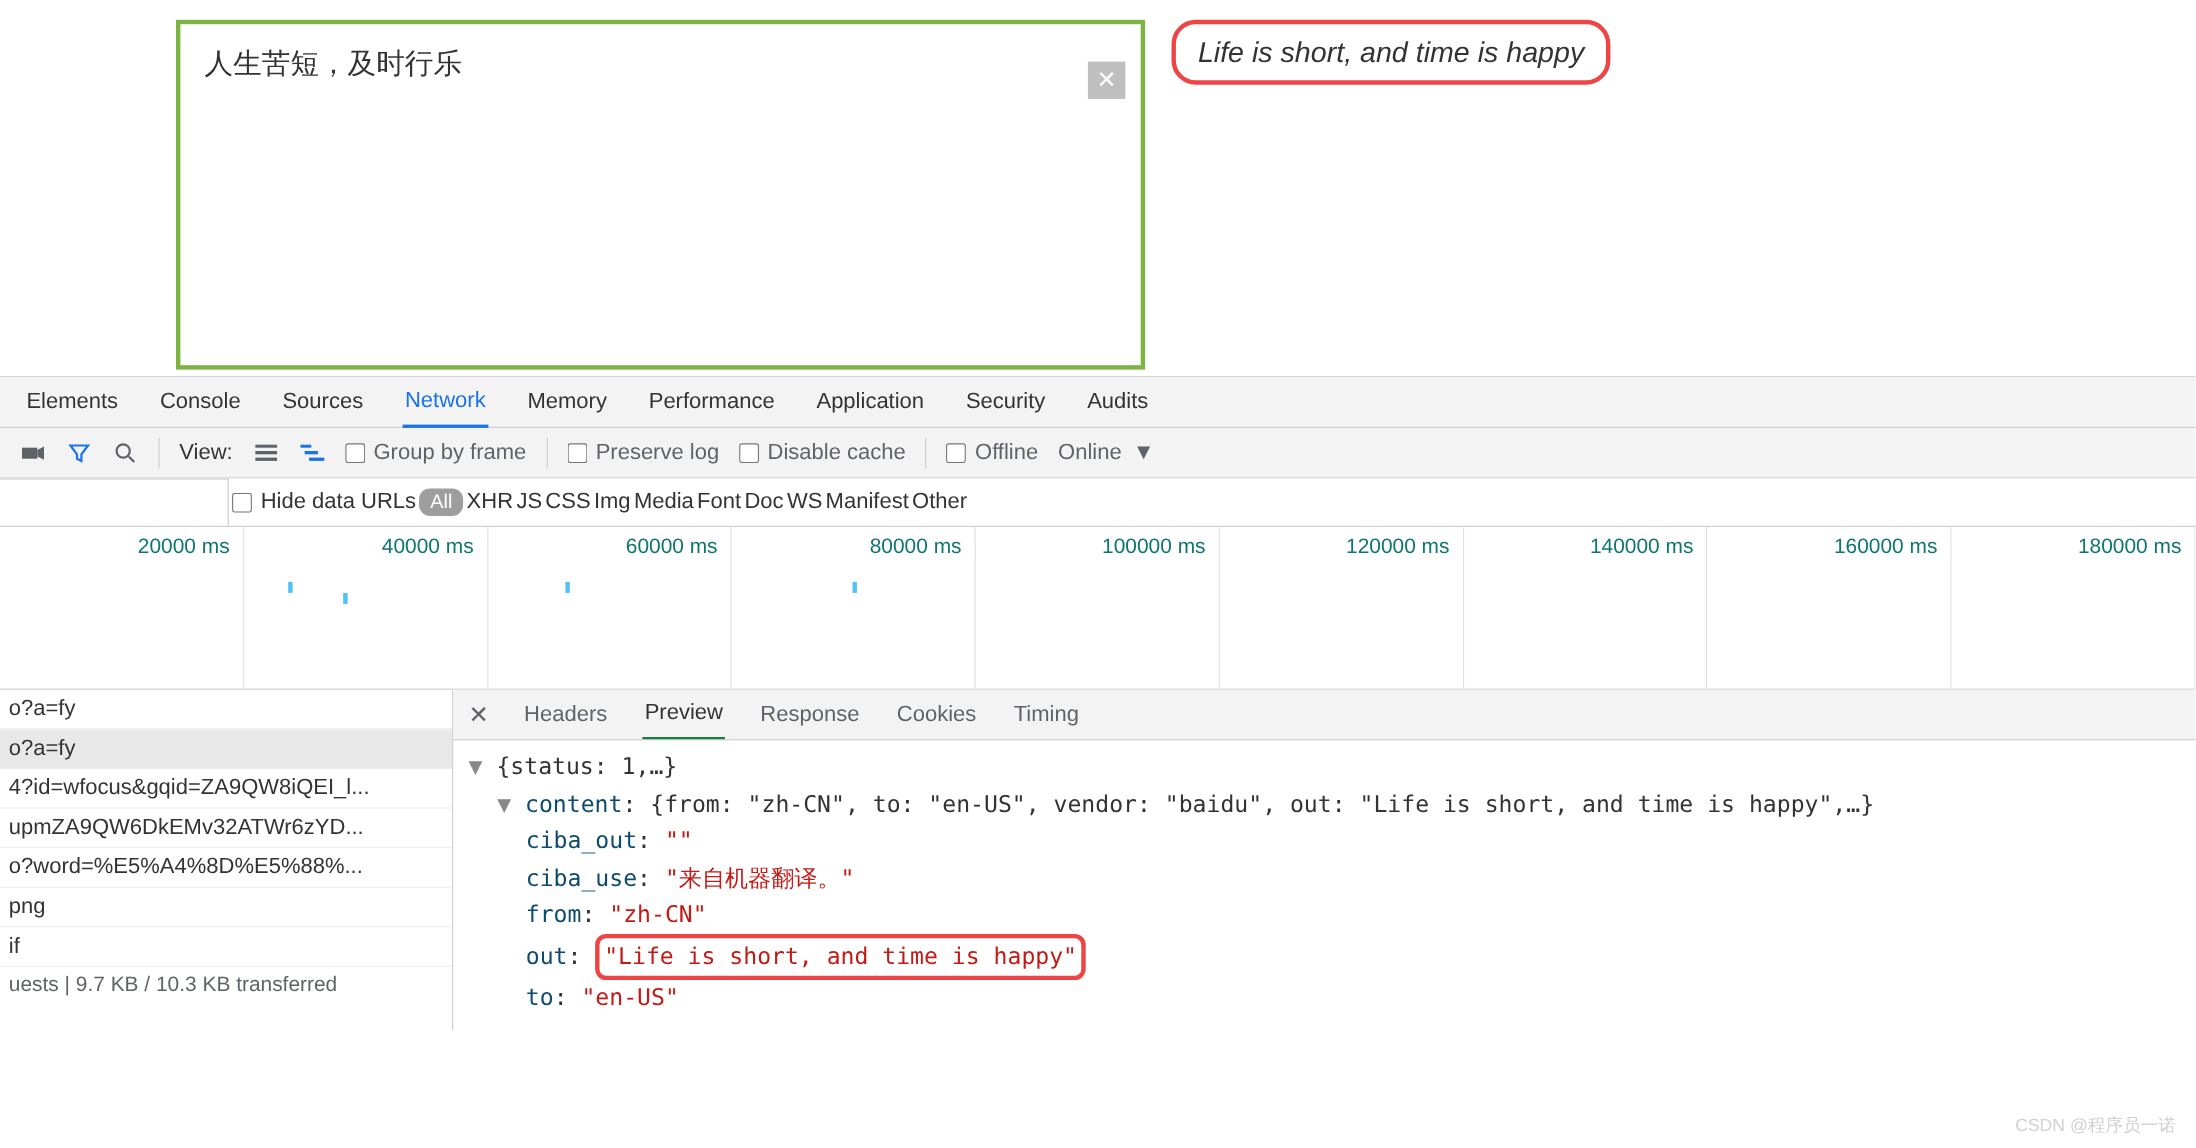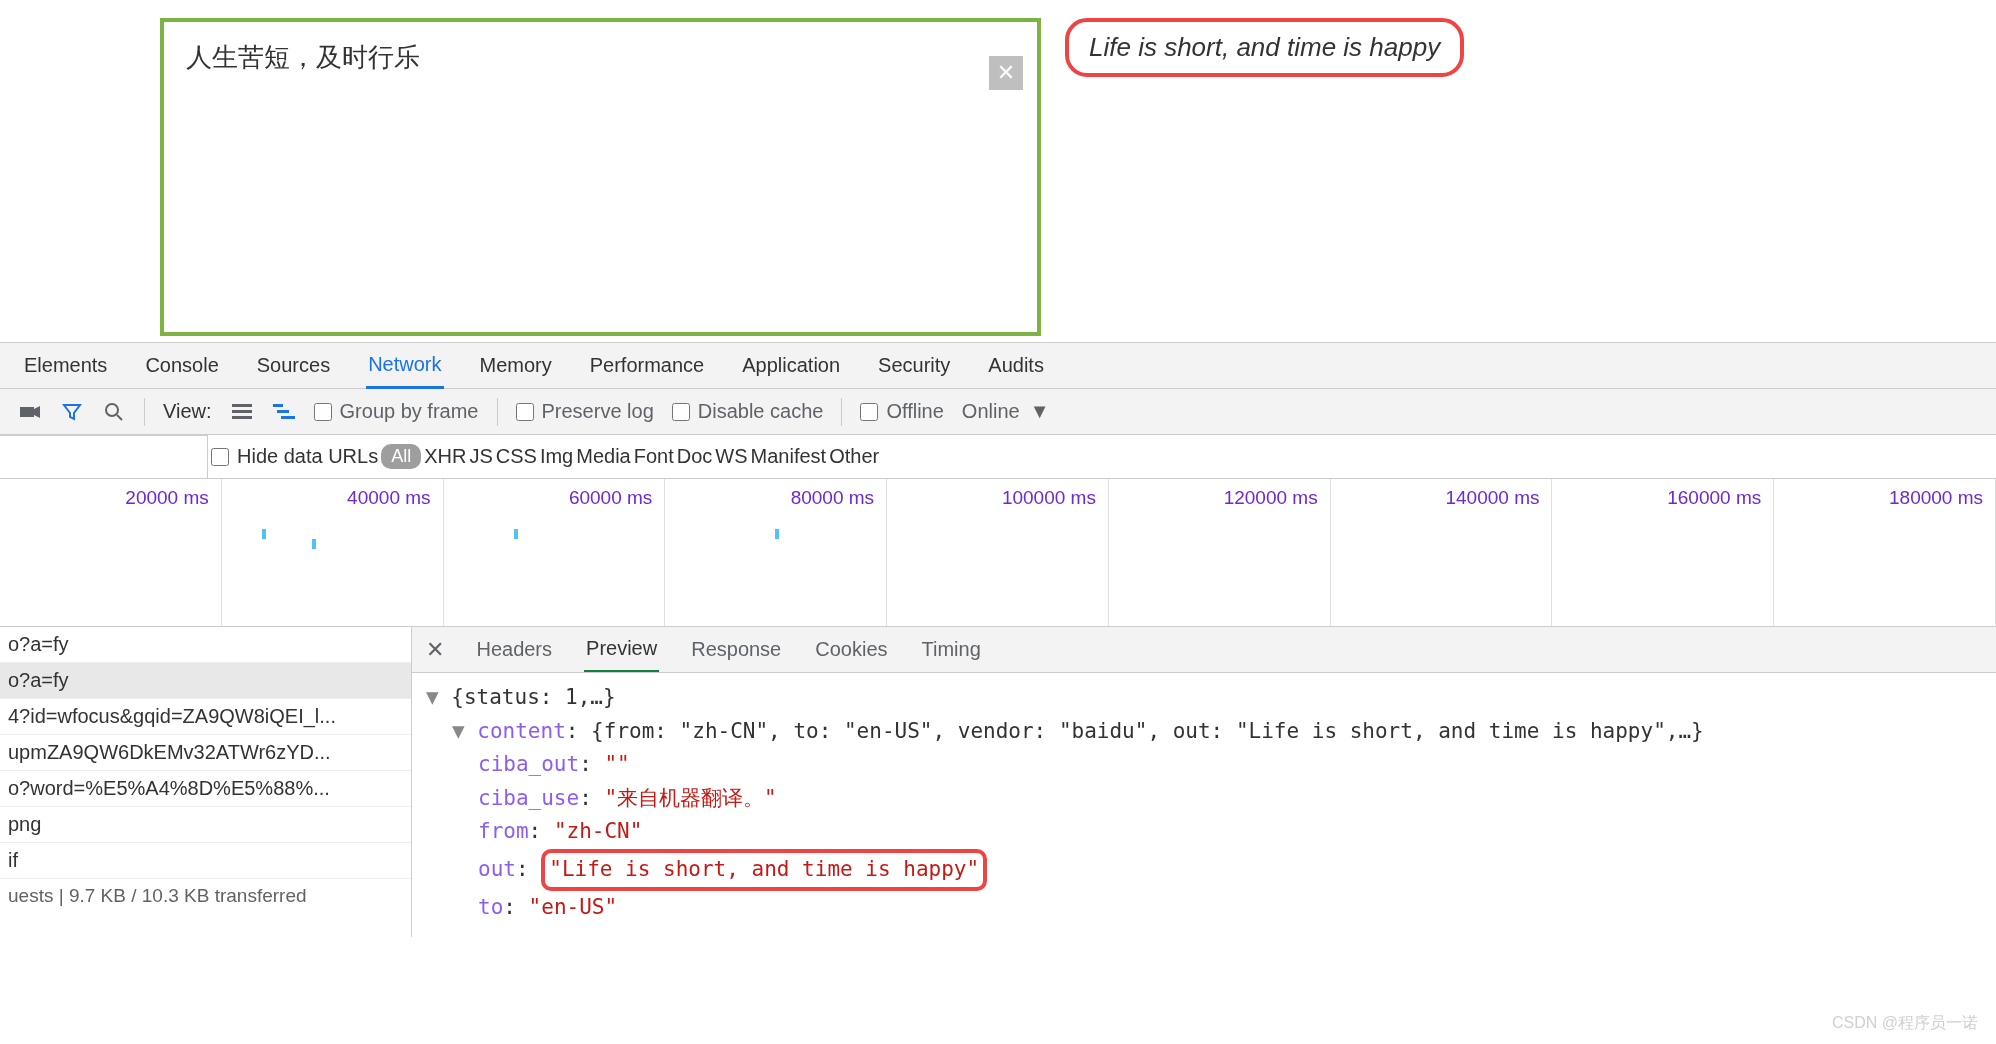--- a/index.html
+++ b/index.html
@@ -18,37 +18,37 @@
 .toolbar-icon { width: 24px; height: 24px; display: inline-flex; align-items: center; justify-content: center; }
 .cb { display: inline-flex; align-items: center; gap: 8px; }
 .cb input { width: 18px; height: 18px; }
 .view-label { color: #333; }
 .online-sel { display: inline-flex; align-items: center; gap: 10px; }
 .filter-row { display: flex; align-items: center; height: 44px; background: #fff; border-bottom: 1px solid #ccc; padding-left: 0; gap: 3px; font-size: 20px; color: #333; }
 .filter-input { width: 208px; height: 44px; border: 1px solid #ccc; border-left: none; }
 .pill { background: #9e9e9e; color: #fff; border-radius: 10px; padding: 2px 10px; font-size: 18px; }
 .filter-link { cursor: pointer; }
 .timeline { display: flex; height: 148px; border-bottom: 1px solid #ccc; }
-.timeline-col { flex: 1; border-right: 1px solid #e0e0e0; padding: 8px 6px; font-size: 19px; color: #6d28d9; position: relative; }
+.timeline-col { flex: 1; border-right: 1px solid #e0e0e0; padding: 8px 6px; font-size: 19px; color: #0f766e; position: relative; }
 .timeline-col:first-child { border-left: none; }
 .tick { display: block; text-align: right; padding-right: 6px; }
 .dot { position: absolute; width: 4px; height: 10px; background: #4fc3f7; }
 .bottom { display: flex; height: 310px; }
 .request-list { width: 412px; border-right: 1px solid #ccc; font-size: 20px; overflow: hidden; }
 .req-item { padding: 6px 8px; border-bottom: 1px solid #eee; white-space: nowrap; overflow: hidden; text-overflow: ellipsis; cursor: pointer; }
 .req-item.sel { background: #e8e8e8; }
 .req-status { padding: 6px 8px; color: #5f6368; font-size: 19px; }
 .detail-pane { flex: 1; display: flex; flex-direction: column; }
 .detail-tabs { display: flex; align-items: center; height: 46px; border-bottom: 1px solid #ccc; gap: 30px; padding-left: 14px; font-size: 20px; color: #5f6368; background:#f3f3f3; }
 .close-x { cursor: pointer; color: #5f6368; font-size: 22px; }
 .dtab { cursor: pointer; padding: 10px 2px; }
 .dtab.active { color: #333; border-bottom: 2px solid #15803d; }
 .preview-body { font-family: Menlo, Consolas, monospace; font-size: 21px; padding: 8px 14px; line-height: 1.6; white-space: nowrap; overflow: auto; }
 .arrow { color: #888; }
-.key { color: #8b5cf6; }
+.key { color: #0c4a6e; }
 .str { color: #c41a16; }
 .num { color: #1a1aa6; }
 .lvl1 { padding-left: 26px; }
 .lvl2 { padding-left: 52px; }
 .highlight-box { border: 4px solid #ef4444; border-radius: 10px; padding: 0 4px; display: inline-block; }
 .watermark { position: fixed; right: 18px; bottom: 10px; color: #d0d0d0; font-size: 16px; }
 </style>
 </head>
 <body>
 

